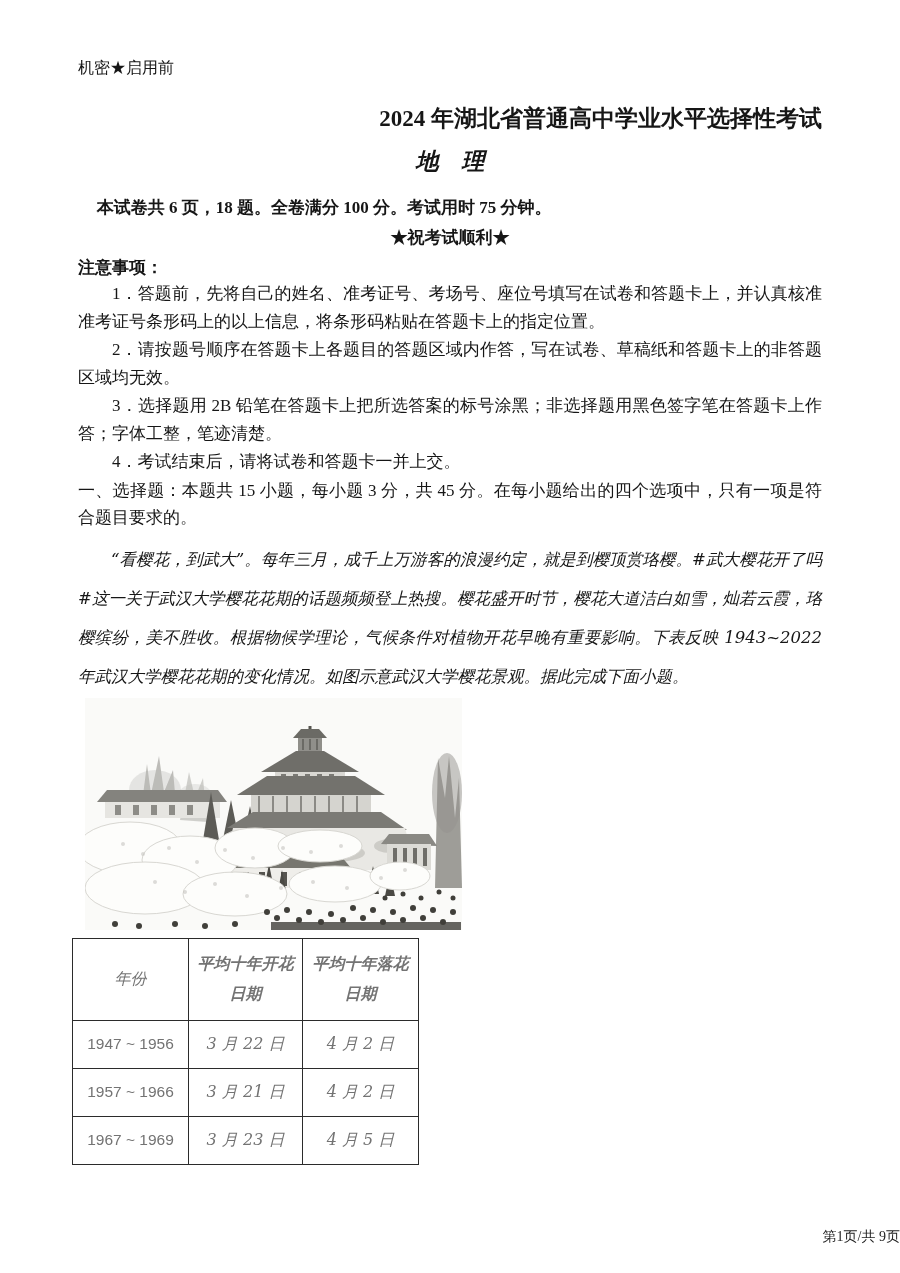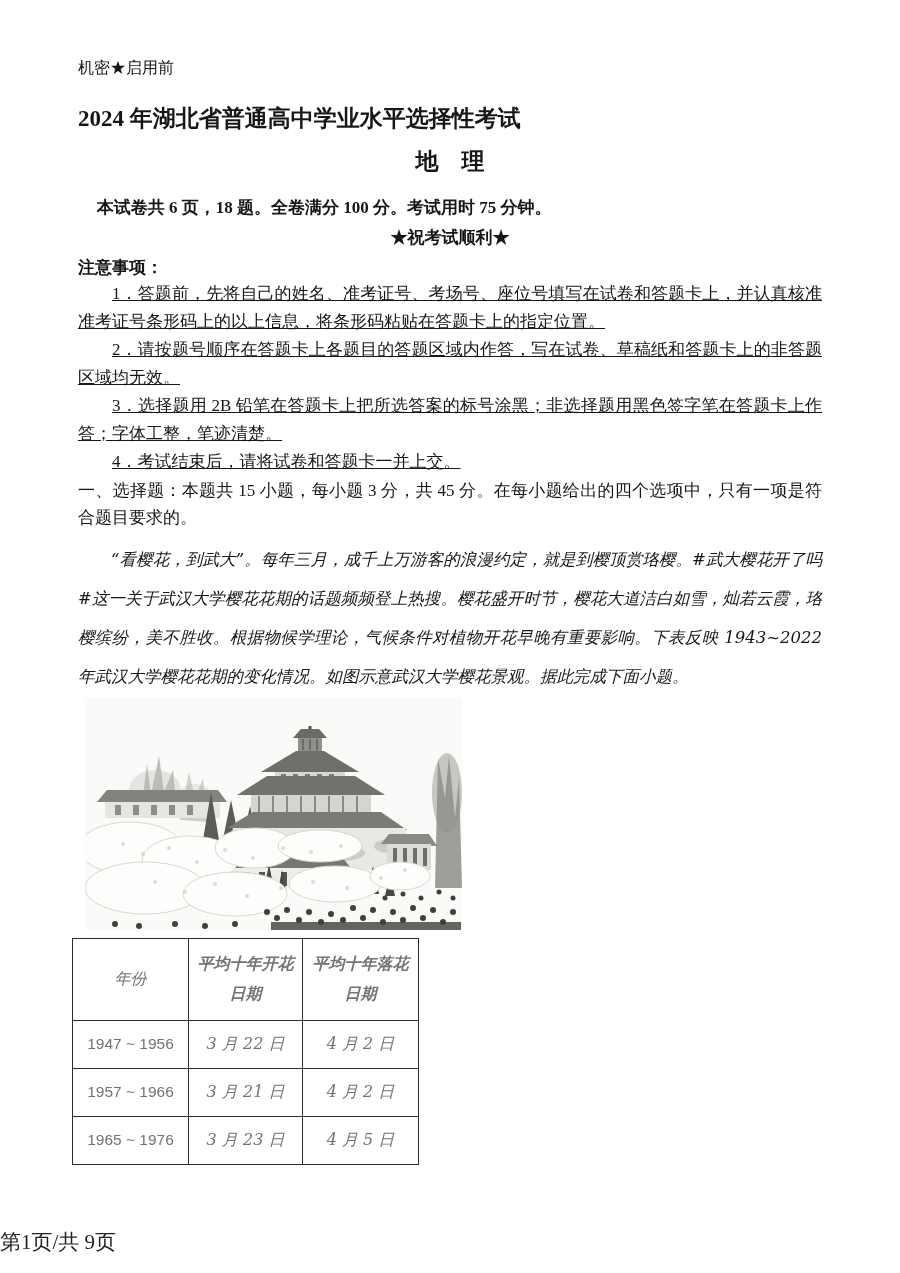--- a/index.html
+++ b/index.html
@@ -1,41 +1,41 @@
 <!DOCTYPE html>
 <html><head>
 <meta charset="utf-8">
 <style>
   html,body{margin:0;padding:0;background:#ffffff;}
   body{width:900px;height:1273px;overflow:hidden;
        font-family:"Liberation Serif","DejaVu Serif",serif;color:#161616;}
   .page{position:relative;box-sizing:border-box;width:900px;height:1273px;
         padding:58px 78px 0 78px;background:#ffffff;}
   .classification{font-size:16px;line-height:20px;}
-  .title{margin-top:26px;text-align:left;font-weight:bold;font-size:23px;line-height:30px;}
-  .subject{margin-top:13px;text-align:center;font-weight:bold;font-size:23px;line-height:30px;}
+  .title{margin-top:26px;text-align:right;font-weight:bold;font-size:23px;line-height:30px;}
+  .subject{margin-top:13px;text-align:center;font-weight:bold;font-size:23px;line-height:30px;font-style:italic;}
   .exam-info{margin-top:20px;font-weight:bold;font-size:17px;line-height:22px;text-indent:1.1em;}
   .blessing{margin-top:8px;text-align:center;font-weight:bold;font-size:17px;line-height:22px;}
   .notice-heading{margin-top:8px;font-weight:bold;font-size:17px;line-height:22px;}
-  .notices p{margin:1px 0 0 0;font-size:17px;line-height:27.5px;text-indent:2em;text-align:justify;text-decoration:underline;}
+  .notices p{margin:1px 0 0 0;font-size:17px;line-height:27.5px;text-indent:2em;text-align:justify;}
   .section-heading{margin:1px 0 0 0;font-size:17px;line-height:27.5px;text-align:justify;}
   .passage{margin:8px 0 0 0;font-size:16.5px;line-height:39px;text-indent:2em;text-align:justify;
            font-style:italic;font-family:"DejaVu Serif","Liberation Serif",serif;}
   .photo-wrap{margin:2px 0 0 7px;width:377px;height:232px;}
   .flower-table{border-collapse:collapse;margin:8px 0 0 -6px;font-size:16px;color:#737373;}
   .flower-table th,.flower-table td{border:1.6px solid #2b2b2b;text-align:center;
     vertical-align:middle;font-weight:normal;padding:0;}
   .col-year{width:115px;}.col-bloom{width:113px;}.col-fall{width:115px;}
   .header-row{height:82px;}
   .data-row{height:48px;margin-left:20px;}
   .kai{font-style:italic;font-family:"DejaVu Serif",serif;}
   .hdr-line{display:block;line-height:30px;font-weight:bold;}
   .num{font-family:"Liberation Sans","DejaVu Sans",sans-serif;font-size:15.5px;}
-  .footer{position:absolute;top:1228px;left:0;width:900px;text-align:left;
-          font-size:21px;color:#222;}
+  .footer{position:absolute;top:1228px;left:0;width:900px;text-align:right;
+          font-size:14px;color:#222;}
 </style>
 </head>
 <body>
 
 <div class="page">
 
   <div class="classification">机密★启用前</div>
 
   <div class="title">2024 年湖北省普通高中学业水平选择性考试</div>
 
@@ -236,21 +236,21 @@
         <td class="num">1947 ~ 1956</td>
         <td class="kai">3 月 22 日</td>
         <td class="kai">4 月 2 日</td>
       </tr>
       <tr class="data-row">
         <td class="num">1957 ~ 1966</td>
         <td class="kai">3 月 21 日</td>
         <td class="kai">4 月 2 日</td>
       </tr>
       <tr class="data-row">
-        <td class="num">1965 ~ 1976</td>
+        <td class="num">1967 ~ 1969</td>
         <td class="kai">3 月 23 日</td>
         <td class="kai">4 月 5 日</td>
       </tr>
     </tbody>
   </table>
 
   <div class="footer">第1页/共 9页</div>
 
 </div>
 

